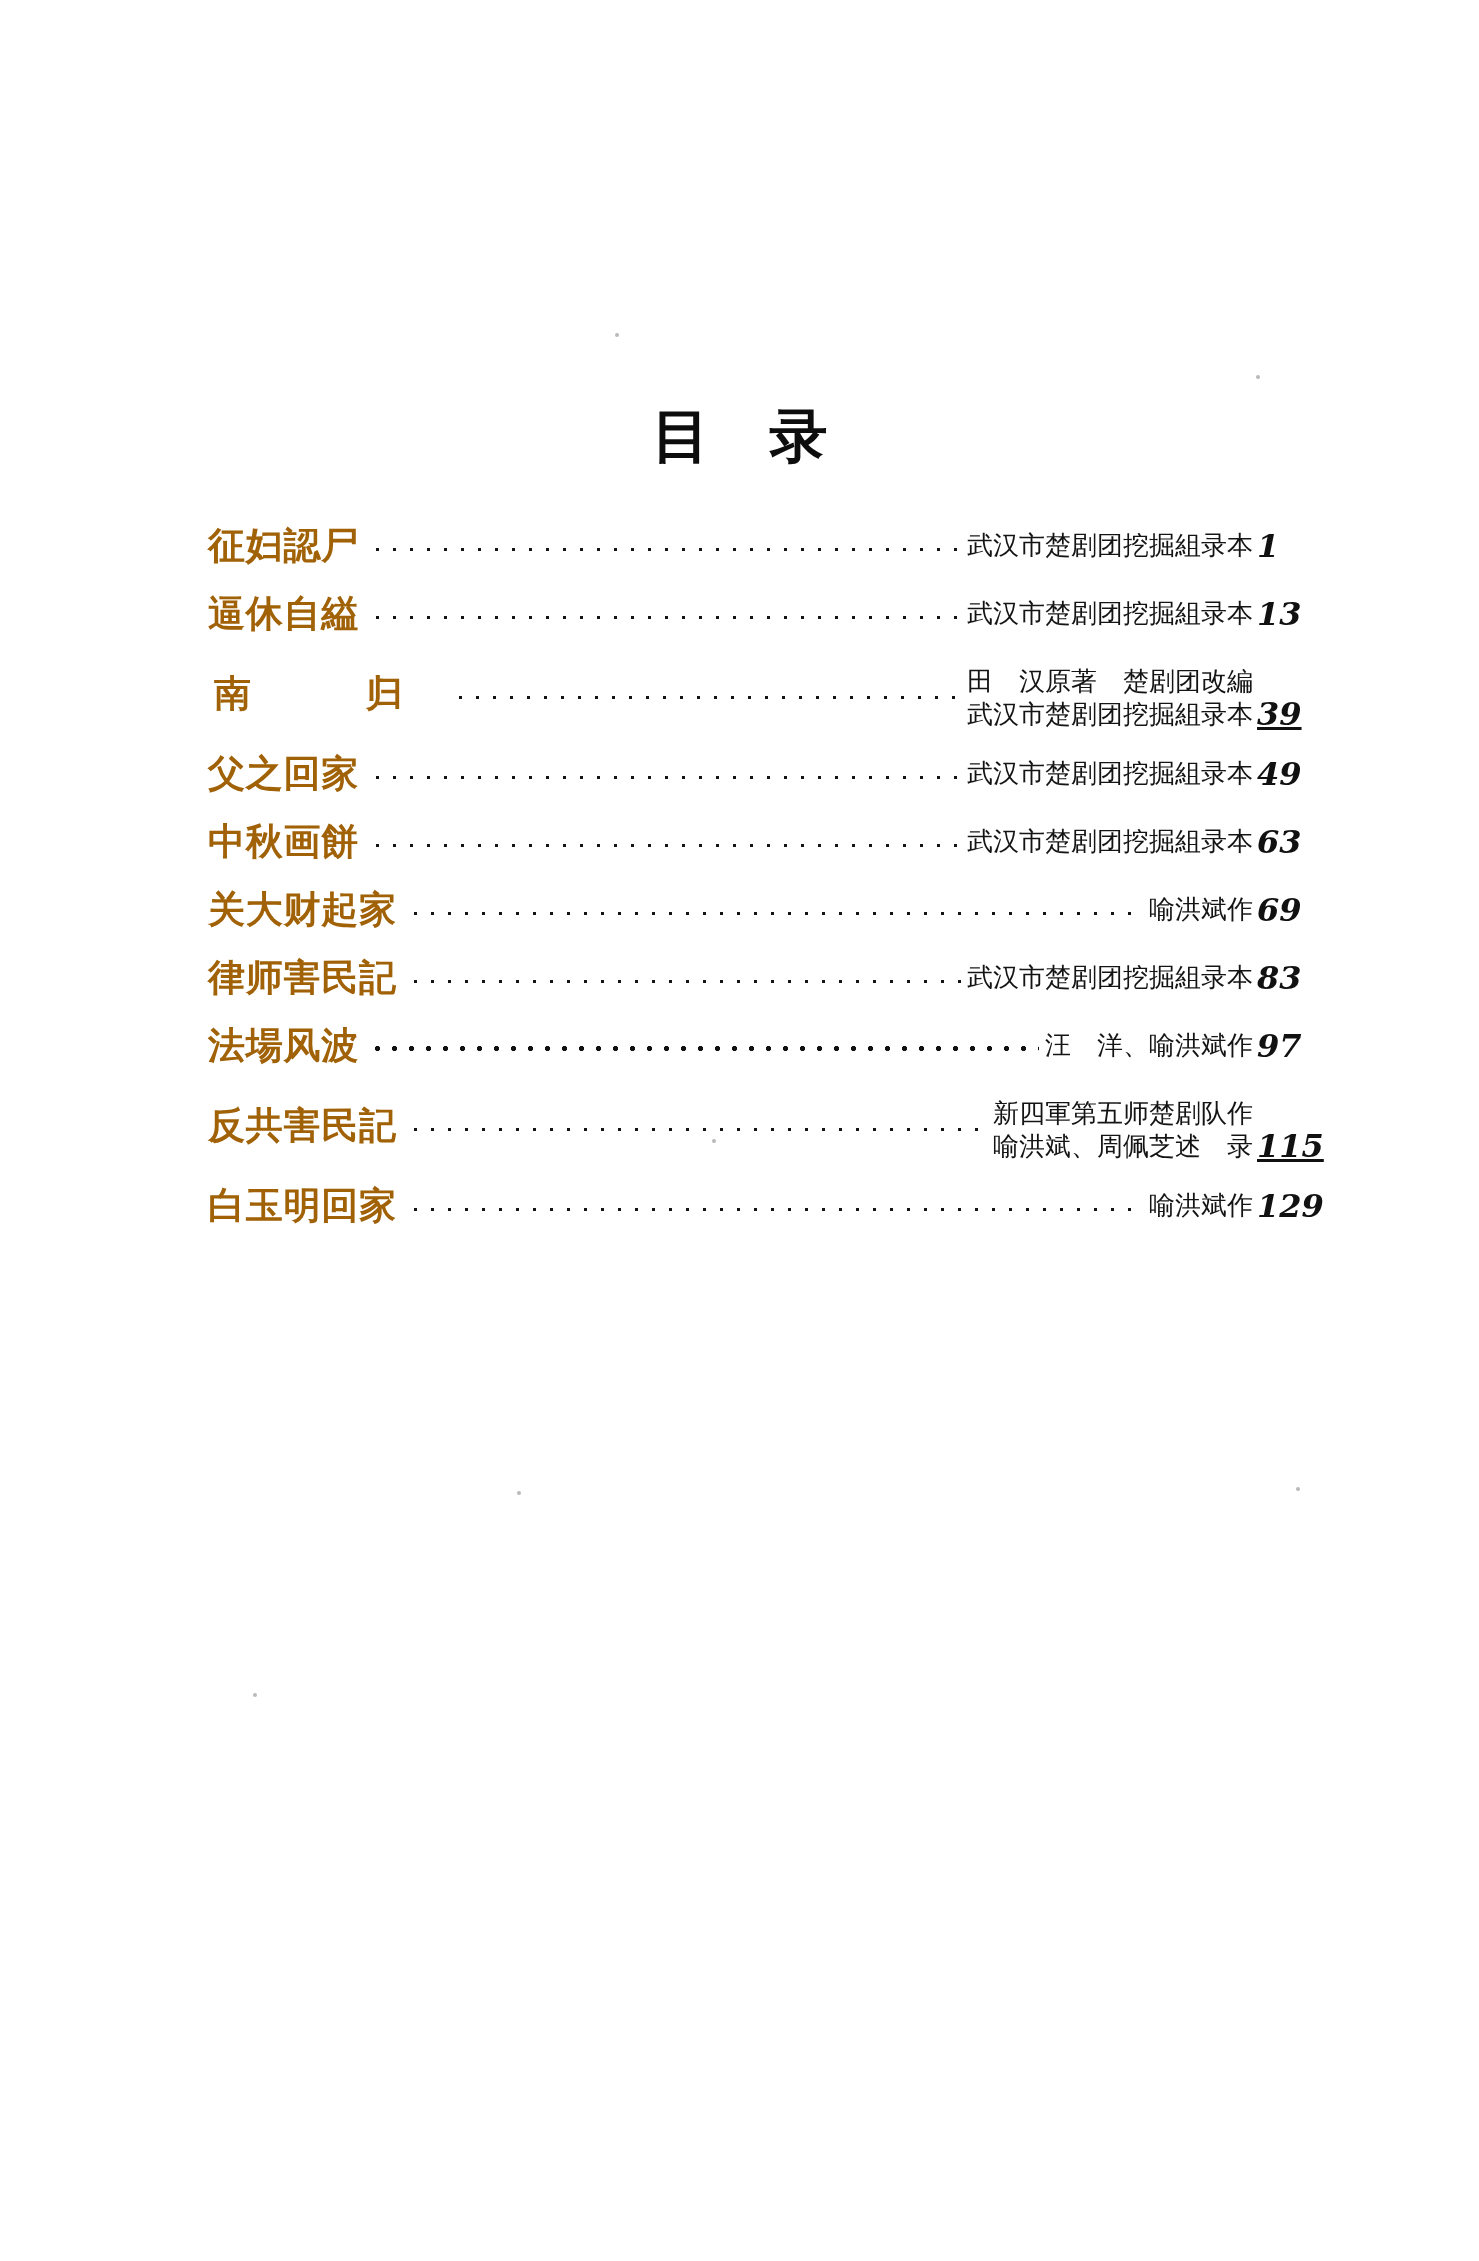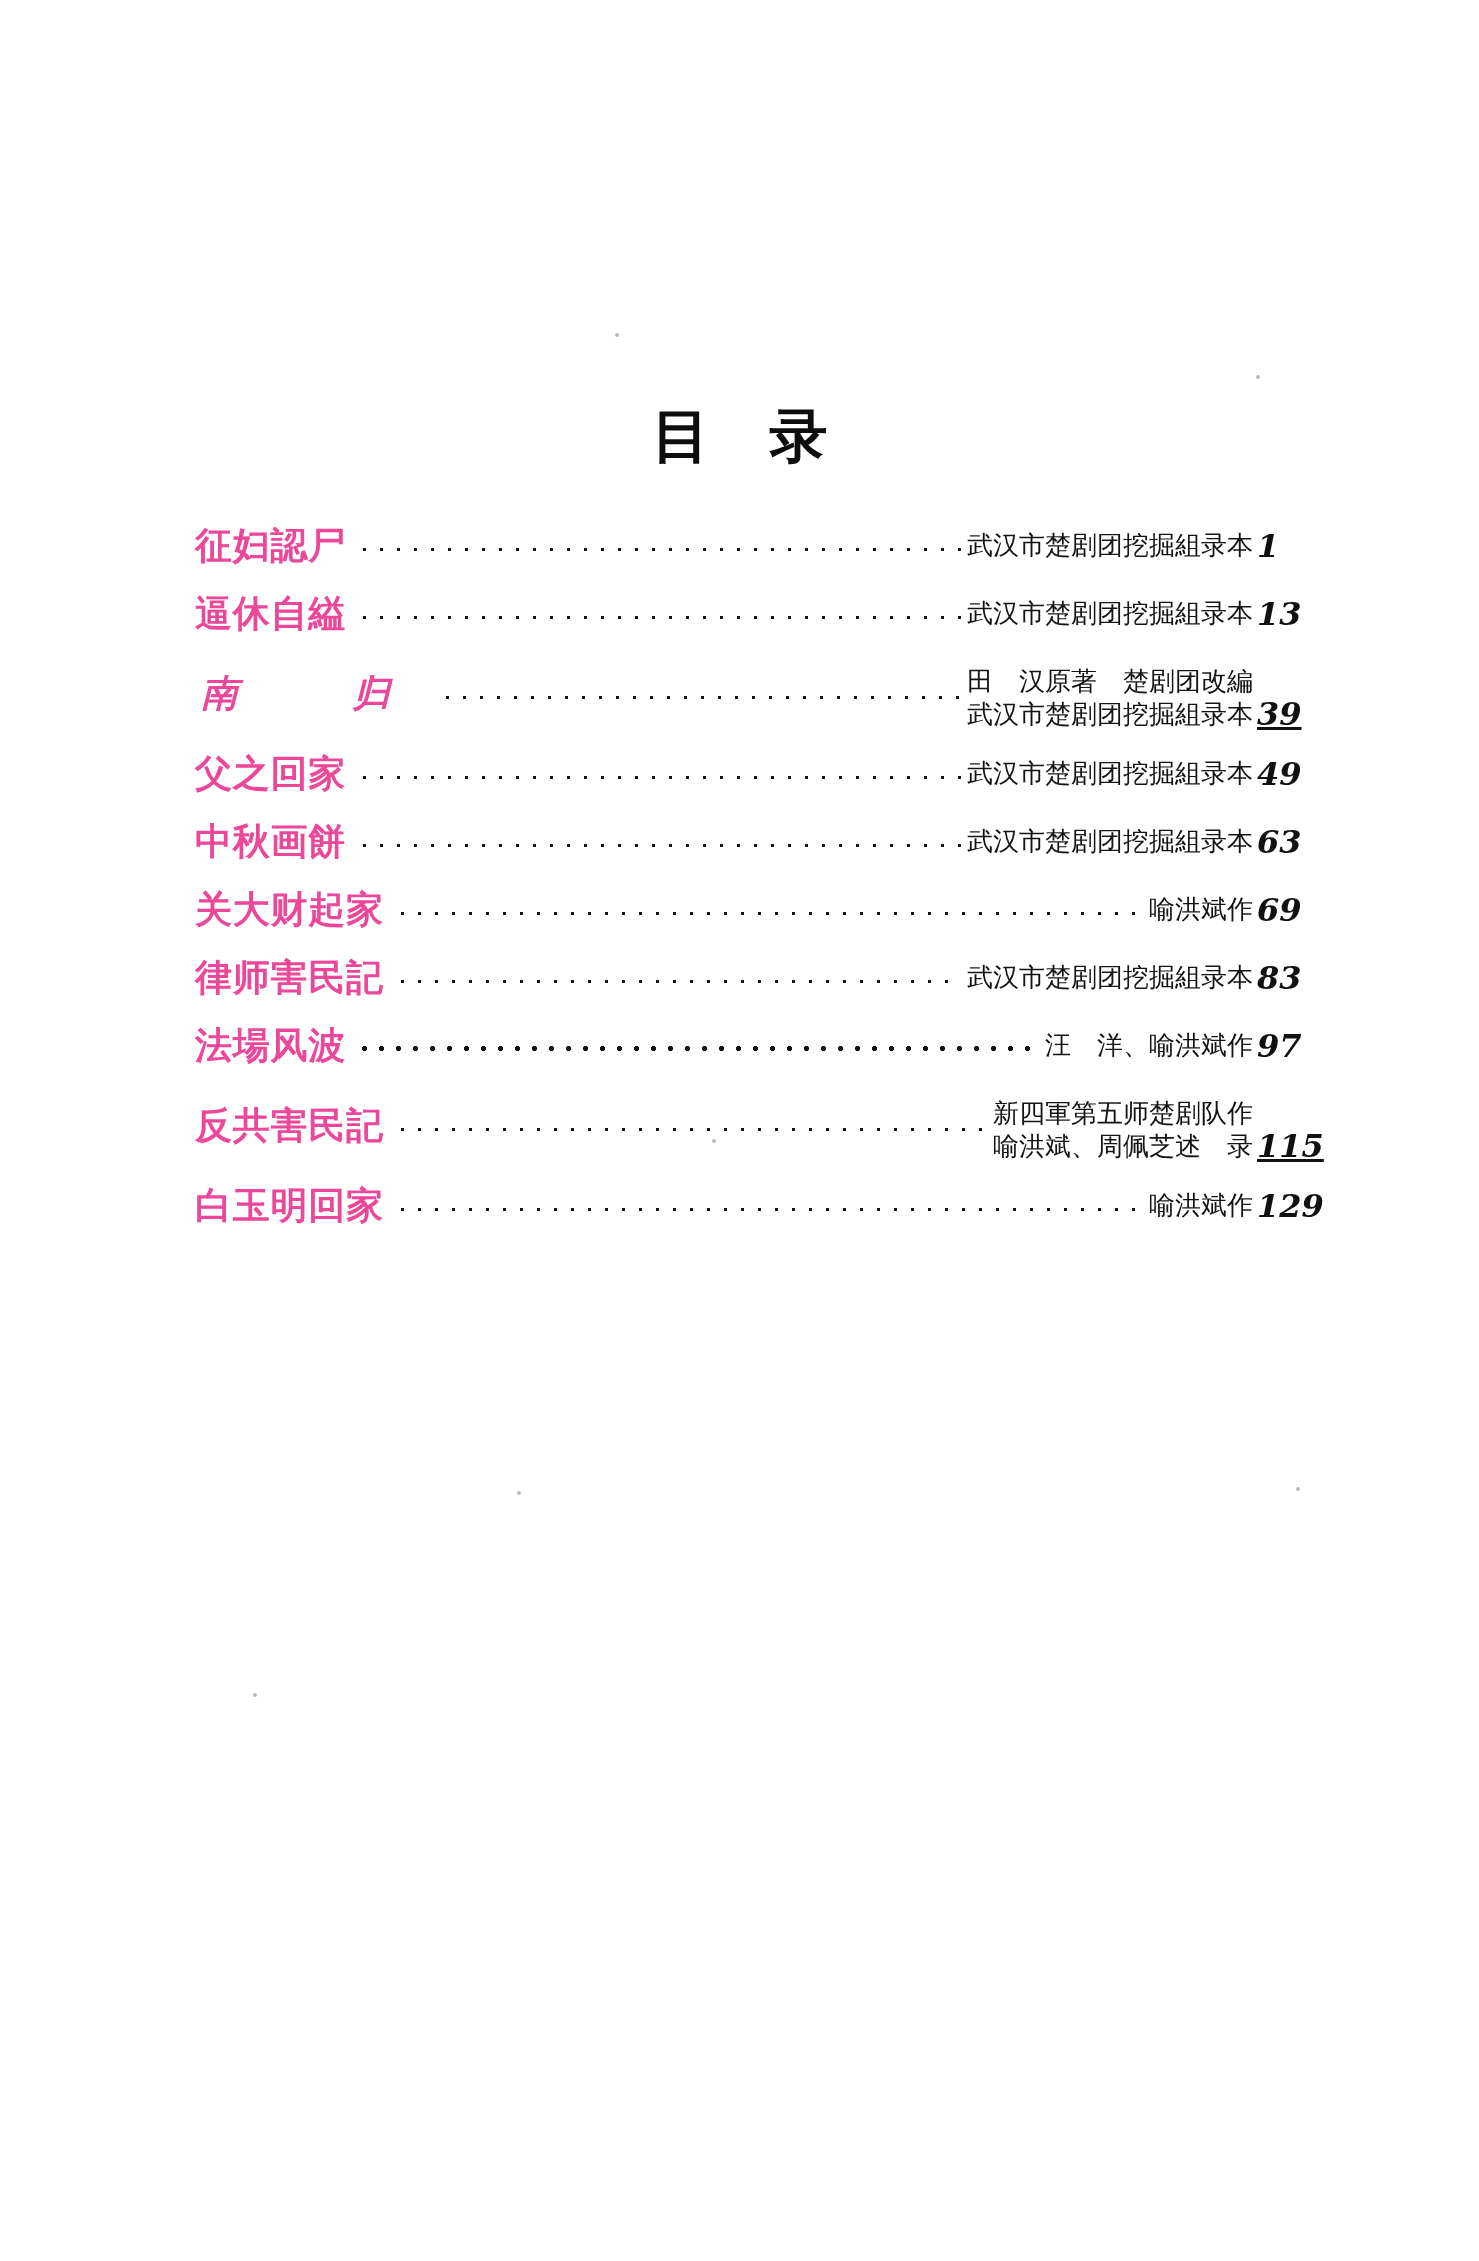--- a/index.html
+++ b/index.html
@@ -62,27 +62,27 @@
     min-height: 62px;
     margin-bottom: 6px;
   }
 
   .entry-title {
     flex: 0 0 auto;
     font-family: "DejaVu Sans", sans-serif;
     font-size: 37px;
     font-weight: bold;
     letter-spacing: 0.02em;
-    color: #ec4899;
+    color: #a16207;
     white-space: nowrap;
+    margin-left: 13px;
   }
   .entry-title.spaced {
     letter-spacing: 1.05em;
     padding-left: 6px;
-    font-style: italic;
   }
 
   .leader {
     flex: 1 1 auto;
     position: relative;
     height: 36px;
     margin: 0 6px 0 10px;
     overflow: hidden;
   }
   .leader::after {

